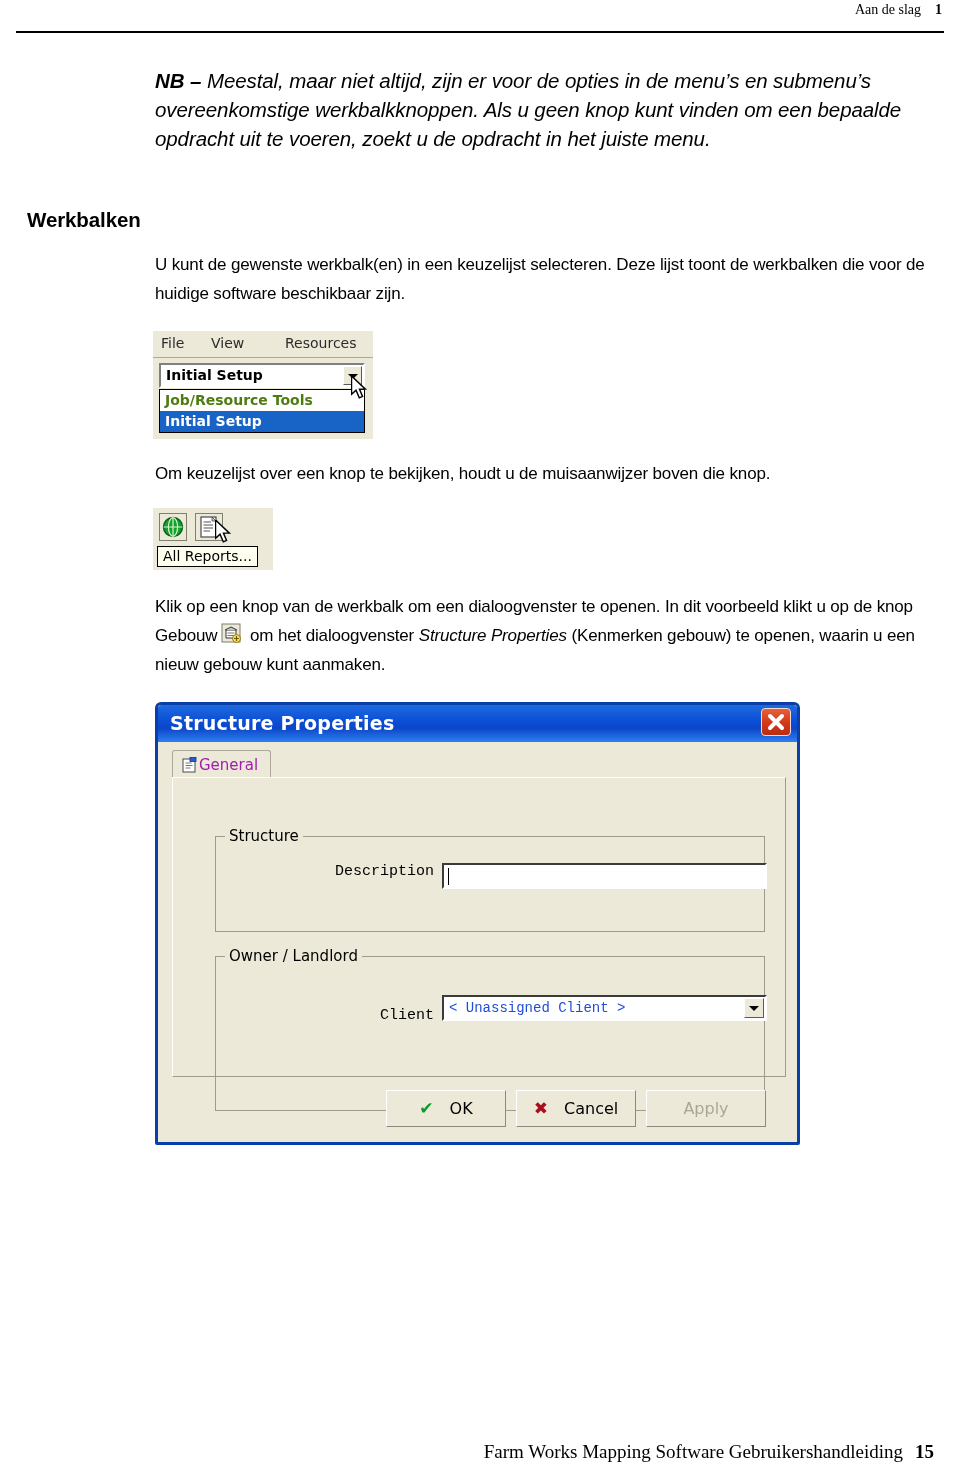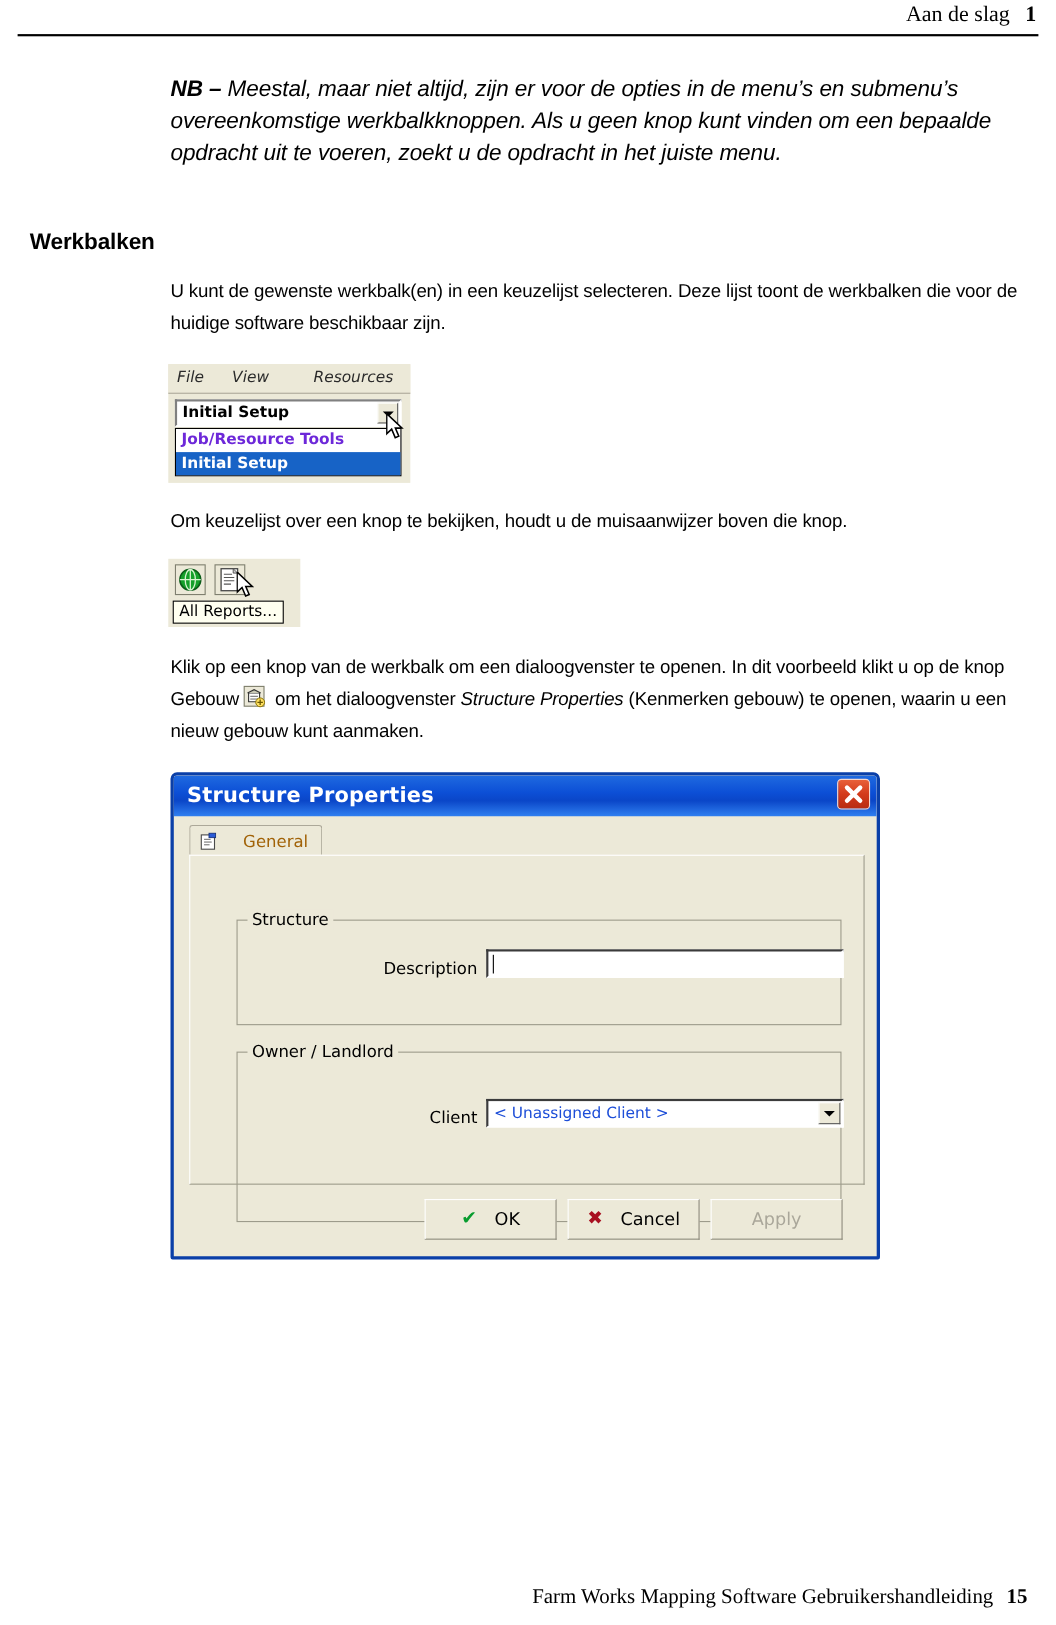--- a/index.html
+++ b/index.html
@@ -22,21 +22,21 @@
     top: 0px;
     left: 0px;
     width: 960px;
     height: 34px;
   }
   #page-header .hdr-text {
     position: absolute;
     right: 18px;
     top: 2px;
     font-family: "Liberation Serif", serif;
-    font-size: 20px;
+    font-size: 14px;
     white-space: nowrap;
   }
   #page-header .hdr-text .pg {
     font-weight: bold;
     margin-left: 14px;
   }
   #page-header .rule {
     position: absolute;
     left: 16px;
     right: 16px;
@@ -110,21 +110,20 @@
     height: 108px;
     background: #ece9d8;
     font-family: "DejaVu Sans", sans-serif;
   }
   #fig-toolbar-select .menubar {
     position: absolute;
     left: 0; top: 0;
     width: 220px; height: 26px;
     background: #ece9d8;
     border-bottom: 1px solid #aca899;
-    font-style: italic;
   }
   #fig-toolbar-select .menuitem {
     position: absolute;
     top: 4px;
     font-size: 14px;
     color: #2b2b2b;
   }
   #fig-toolbar-select .mi-file { left: 8px; }
   #fig-toolbar-select .mi-view { left: 58px; }
   #fig-toolbar-select .mi-res  { left: 132px; }
@@ -169,21 +168,21 @@
     background: #ffffff;
     border: 1px solid #000000;
     box-sizing: border-box;
   }
   #fig-toolbar-select .dl-item {
     height: 21px;
     font-size: 14px;
     font-weight: bold;
     padding-left: 5px;
     line-height: 21px;
-    color: #6d28d9;
+    color: #4d7c0f;
     box-sizing: border-box;
   }
   #fig-toolbar-select .dl-item.sel {
     background: #1763c6;
     color: #ffffff;
   }
   #fig-toolbar-select .cursor {
     position: absolute;
     left: 198px; top: 45px;
     width: 18px; height: 24px;
@@ -280,22 +279,22 @@
     background: #ece9d8;
     border: 1px solid #aca899;
     border-bottom: none;
     border-radius: 3px 3px 0 0;
     display: flex;
     align-items: center;
     box-sizing: border-box;
   }
   .tab .tab-label {
     font-size: 15px;
-    color: #a16207;
-    margin-left: 22px;
+    color: #a21caf;
+    margin-left: 0;
   }
   .tabpanel {
     position: absolute;
     left: 14px; top: 35px;
     width: 614px; height: 300px;
     background: #ece9d8;
     border: 1px solid #ffffff;
     border-right-color: #9d9b8b;
     border-bottom-color: #9d9b8b;
     box-sizing: border-box;
@@ -320,21 +319,22 @@
     width: 550px; height: 96px;
   }
   #gb-owner {
     left: 40px; top: 178px;
     width: 550px; height: 155px;
   }
 
   .field-row {
     position: absolute;
     display: flex;
-    align-items: flex-end;
+    align-items: flex-start;
+    font-family: Liberation Mono, monospace;
   }
   .field-label {
     font-size: 15px;
     color: #000;
     text-align: right;
     white-space: nowrap;
   }
   .textinput {
     width: 325px;
     height: 26px;

